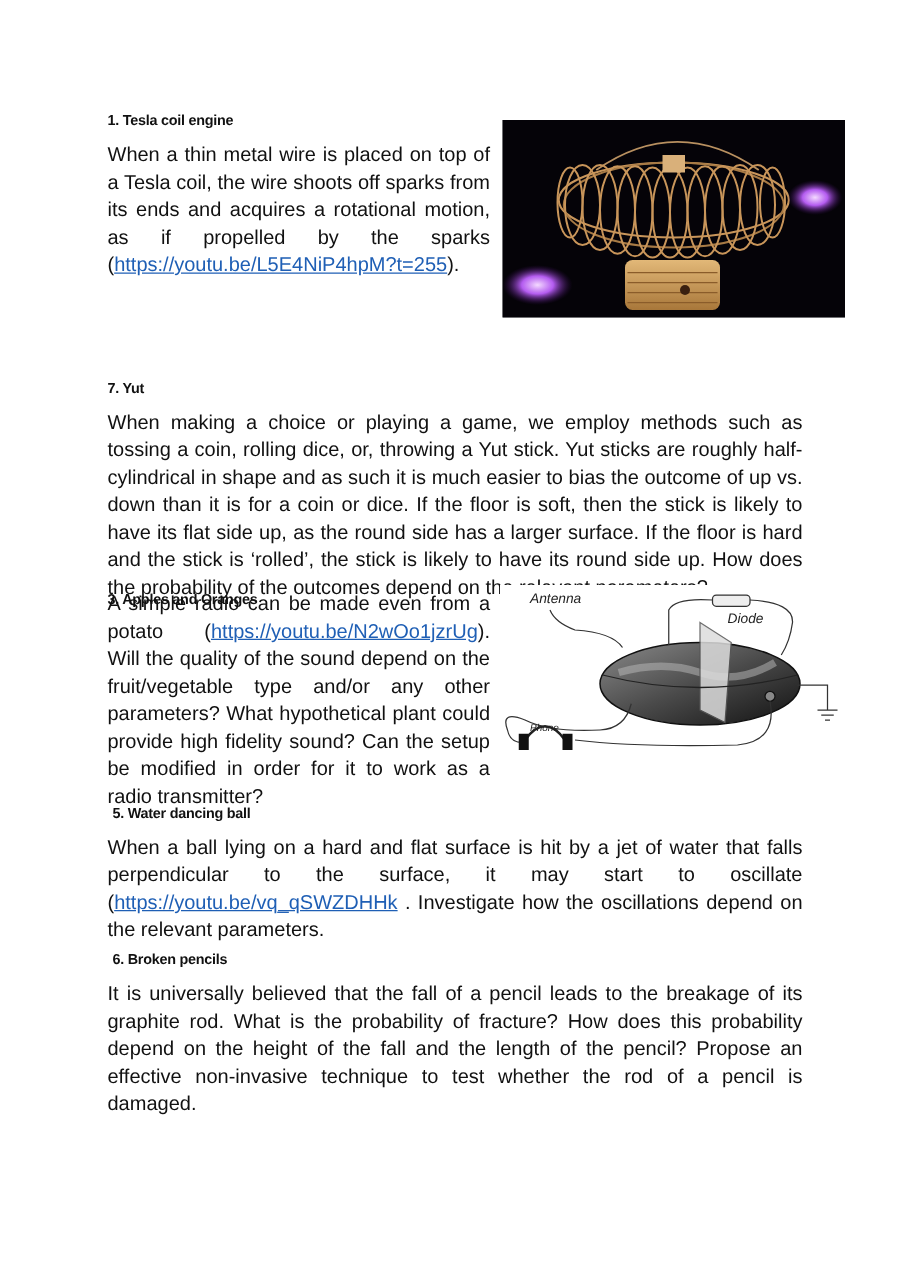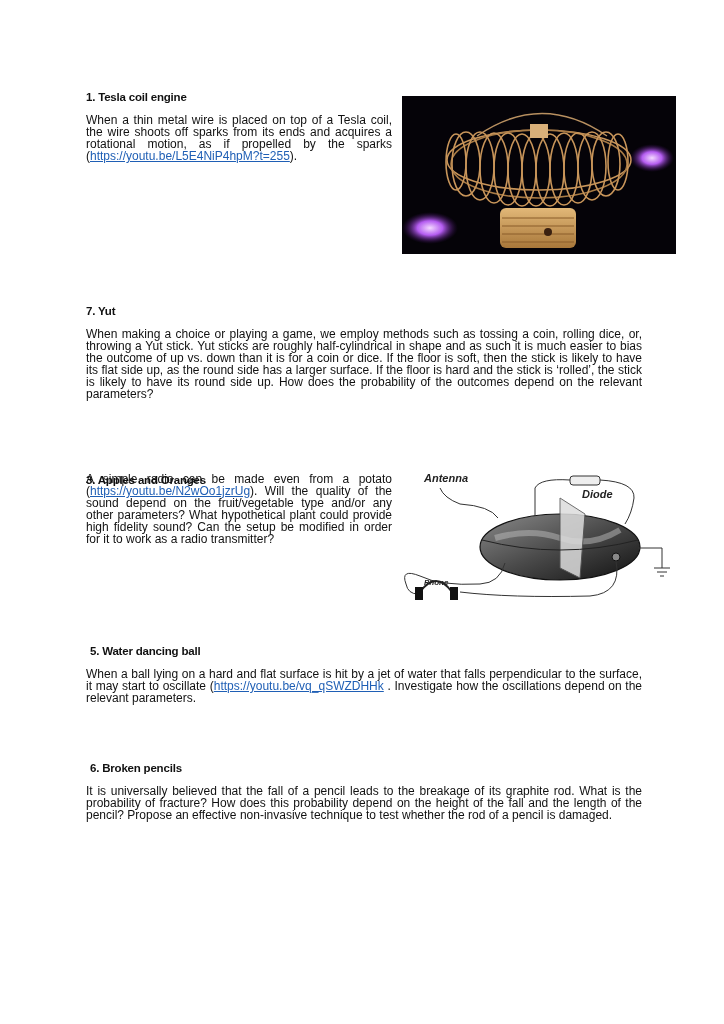--- a/index.html
+++ b/index.html
@@ -1,23 +1,23 @@
 <!DOCTYPE html>
 <html><head>
   <meta charset="utf-8">
   <style>
     html, body { margin: 0; padding: 0; background: #ffffff; }
     body { width: 724px; height: 1024px; position: relative; overflow: hidden;
       font-family: "Liberation Sans", sans-serif; color: #111; }
     .page { position: absolute; left: 0; top: 0; width: 724px; height: 840px; background: #fff; }
     .h { position: absolute; font-weight: bold; font-size: 11.5px; letter-spacing: -0.2px; color: #111; }
-    .p { position: absolute; font-size: 12px; line-height: 12px; color: #111; margin: 0; }
+    .p { position: absolute; font-size: 16px; line-height: 22px; color: #111; margin: 0; }
     .just { text-align: justify; }
     a.link { color: #1f5fb5; text-decoration: underline; }
-    .img { position: absolute; overflow: hidden; font-weight: bold; }
+    .img { position: absolute; overflow: hidden; }
     .img svg { display: block; width: 100%; height: 100%; }
   </style>
 </head>
 <body>
 
 <div class="page">
 
   <div class="h" style="left:86px; top:91px;">1. Tesla coil engine</div>
   <p class="p just" style="left:86px; top:114px; width:306px;">
     <span>When a thin metal wire is placed on top of a Tesla coil, the wire shoots off sparks from  its ends and acquires a rotational motion, as if propelled by the sparks (</span><a class="link" href="#">https://youtu.be/L5E4NiP4hpM?t=255</a><span>).</span>

